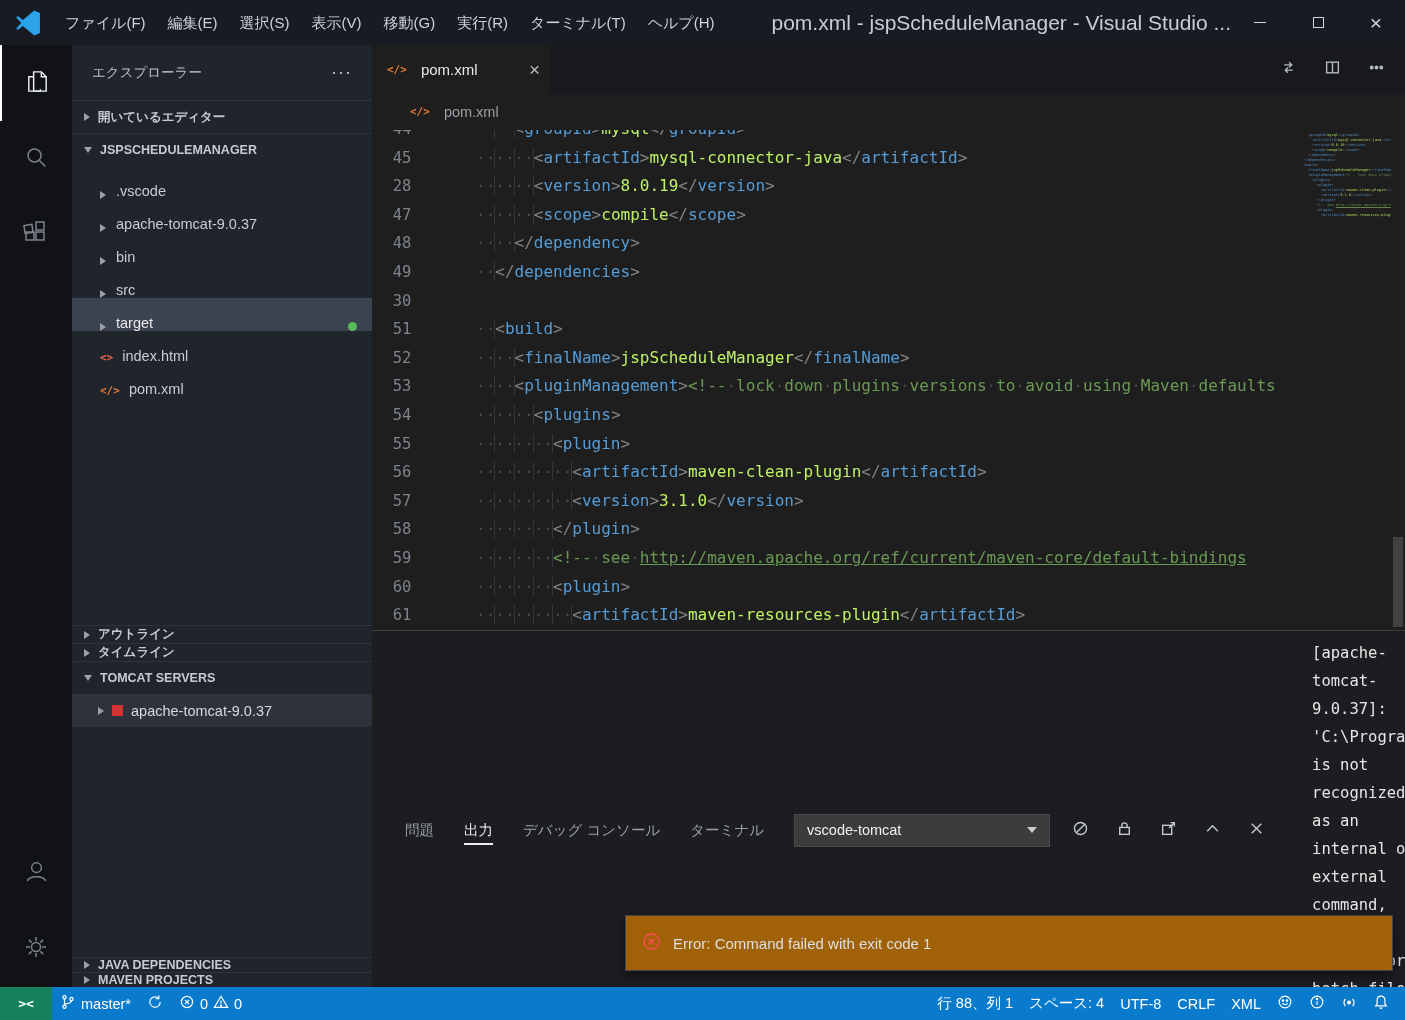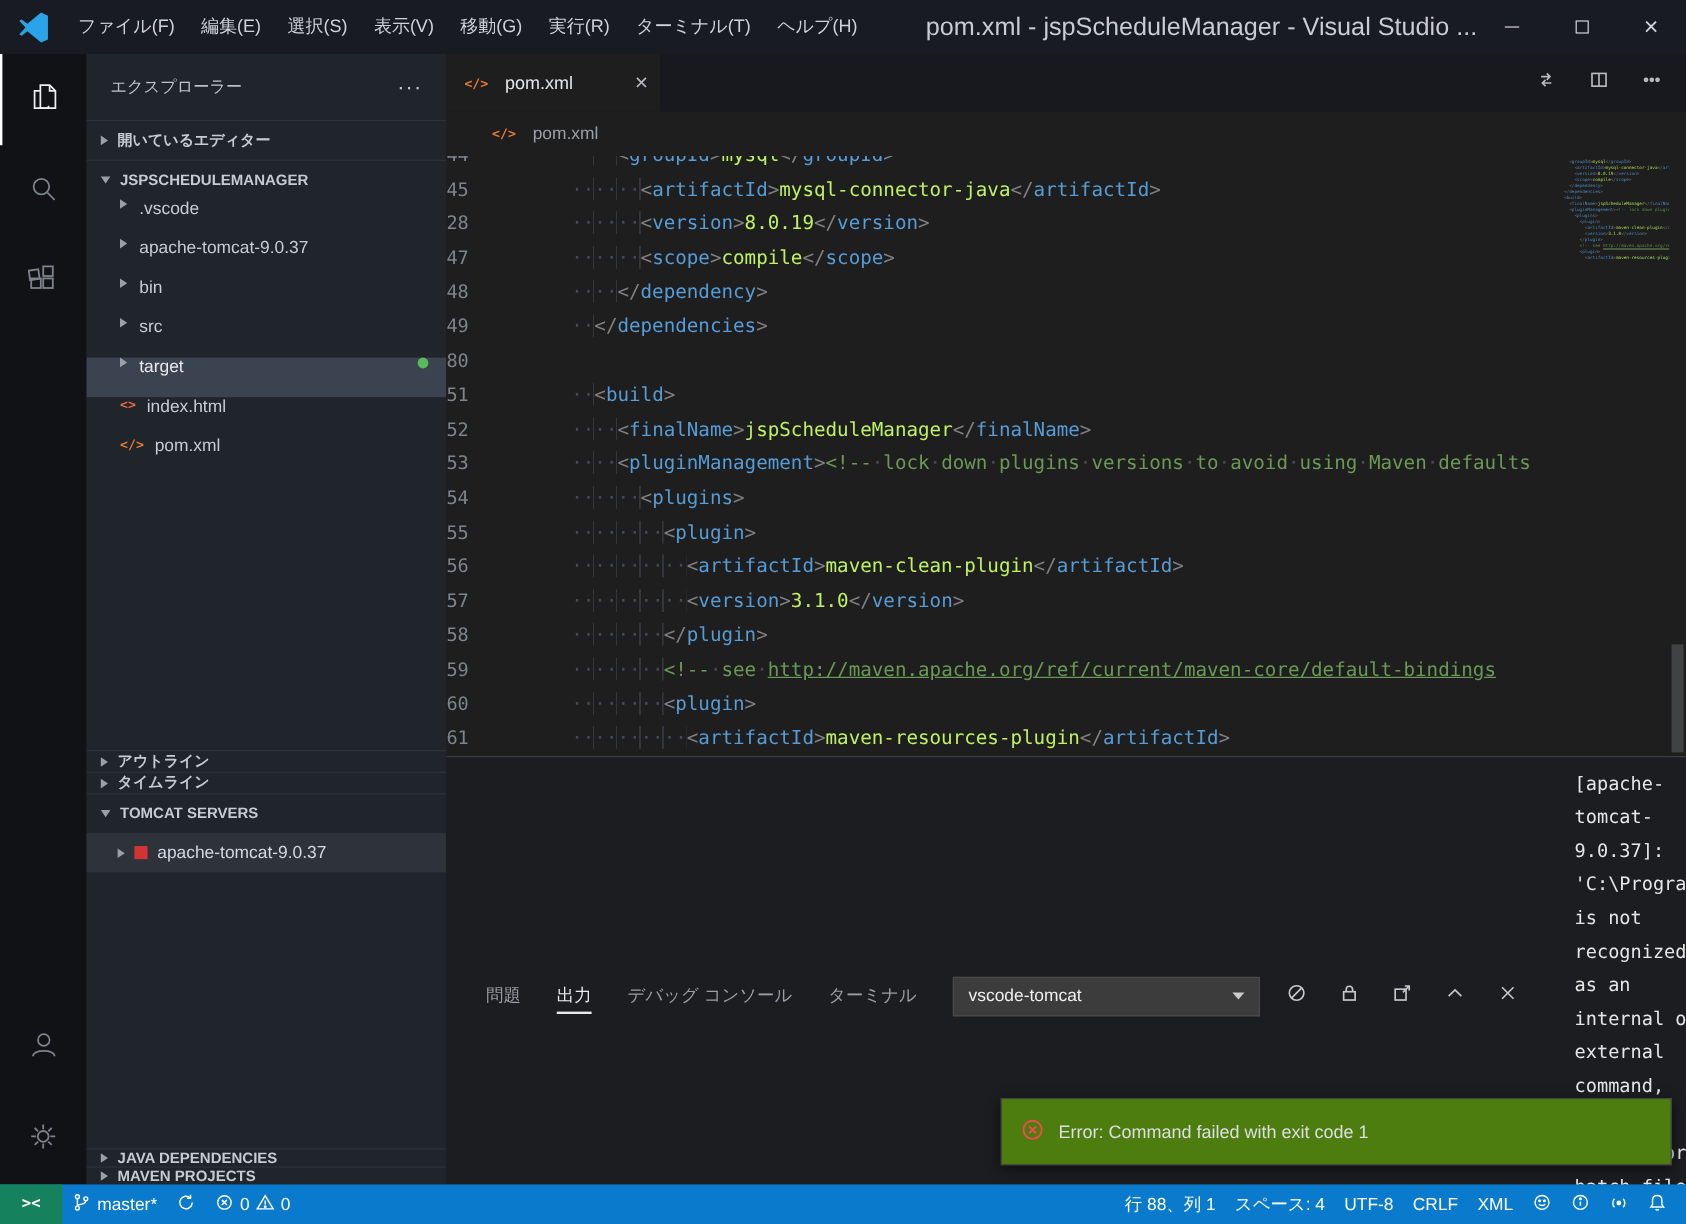--- a/index.html
+++ b/index.html
@@ -28,21 +28,21 @@
   .ab-item svg{stroke:currentColor;fill:none;stroke-width:1.5}
   .ab-spacer{margin-top:auto}
 
   
   .sidebar{flex:0 0 300px;background:#20242b;display:flex;flex-direction:column;overflow:hidden}
   .sb-header{flex:0 0 55px;display:flex;align-items:center;padding:0 20px;color:#bfc3ca;font-size:13.5px}
   .sb-more{margin-left:auto;font-size:18px;color:#c5c9d0;letter-spacing:1px}
   .sb-section{flex:0 0 33px;display:flex;align-items:center;padding-left:12px;font-weight:bold;
     font-size:12.5px;color:#c6cad2;border-top:1px solid #2d3139;white-space:nowrap}
   .sb-root{border-top:1px solid #2d3139}
-  .tree-row{flex:0 0 33px;height:33px;display:flex;align-items:flex-start;padding-left:28px;
+  .tree-row{flex:0 0 33px;height:33px;display:flex;align-items:flex-end;padding-left:28px;
     font-size:14.5px;color:#c8ccd4;white-space:nowrap}
   .tree-row.selected{background:#3b4250;color:#e8eaee}
   .tree-label{margin-left:2px}
   .file-icon{font-family:"DejaVu Sans Mono",monospace;font-weight:bold;font-size:11px;margin-right:7px}
   .file-icon.html{color:#e8684a}
   .file-icon.xml{color:#e37933}
   .mod-dot{margin-left:auto;margin-right:15px;width:9px;height:9px;border-radius:50%;background:#57bb5c}
   .chev{display:inline-block;width:0;height:0;margin-right:8px;flex:0 0 auto}
   .chev.r{border-top:4.5px solid transparent;border-bottom:4.5px solid transparent;border-left:6px solid #9aa0a8}
   .chev.d{border-left:4.5px solid transparent;border-right:4.5px solid transparent;border-top:6px solid #9aa0a8}
@@ -59,21 +59,21 @@
   .tab-label{font-size:15px;color:#e6e8ec}
   .tab-close{margin-left:auto;color:#b6bac0;font-size:19px;line-height:1}
   .tab-actions{margin-left:auto;display:flex;align-items:center;gap:27px;padding-right:20px;color:#b6bac0}
   .tab-actions svg{stroke:currentColor;fill:none;stroke-width:1.3}
   .breadcrumb{flex:0 0 37px;display:flex;align-items:center;padding-left:38px;gap:7px;color:#9aa0a8;font-size:14.5px}
 
   .editor-body{flex:0 0 500px;display:flex;min-height:0;overflow:hidden;position:relative}
   .code-scroll{flex:1;overflow:hidden}
   .code-lines{margin-top:-15px;font-family:"DejaVu Sans Mono",monospace;font-size:16px;line-height:28.6px}
   .code-line{display:flex;height:28.6px;white-space:pre}
-  .line-number{display:block;flex:0 0 104px;text-align:left;padding-right:44px;color:#7d848d;font-size:15.5px}
+  .line-number{display:block;flex:0 0 104px;text-align:center;padding-right:44px;color:#7d848d;font-size:15.5px}
   .line-content{display:block;flex:1;overflow:hidden}
   .ws{color:#454a51}
   .ws.lead{background:repeating-linear-gradient(to right,transparent,transparent calc(2ch - 1px),#33373d calc(2ch - 1px),#33373d 2ch)}
   .tk-p{color:#808080}
   .tk-t{color:#569cd6}
   .tk-x{color:#bef264}
   .tk-c{color:#6a9955}
   .tk-l{color:#6a9955;text-decoration:underline}
   .minimap{flex:0 0 92px;overflow:hidden;padding-top:3px;opacity:.85}
   .mm-line{display:block;font-family:"DejaVu Sans Mono",monospace;font-size:3.6px;line-height:5px;white-space:pre}
@@ -90,21 +90,21 @@
     display:flex;align-items:center;padding:0 12px;font-size:14.5px;color:#f0f0f0}
   .sel-chev{margin-left:auto;width:0;height:0;border-left:5px solid transparent;border-right:5px solid transparent;border-top:6px solid #cccccc}
   .panel-actions{display:flex;align-items:center;gap:27px;margin-left:22px;color:#c5c9cf}
   .panel-actions svg{stroke:currentColor;fill:none;stroke-width:1.3}
   .panel-output{padding:8px 0 0 31px;font-family:"DejaVu Sans Mono",monospace;font-size:15.5px;
     line-height:28px;color:#e6e6e6}
   .out-line{white-space:pre-wrap}
   .out-cursor{width:2px;height:23px;background:#b8b8b8;margin-top:3px}
 
   
-  .notification{position:absolute;right:12px;bottom:49px;width:559px;height:56px;background:#4d7c0f;
+  .notification{position:absolute;right:12px;bottom:49px;width:768px;height:56px;background:#a16207;
     border:1px solid #454548;box-shadow:0 3px 10px rgba(0,0,0,.55);display:flex;align-items:center;
     padding:0 16px;gap:12px;font-size:15px;color:#dddfe3;z-index:5}
   .notif-icon svg{stroke:#f14c4c;fill:none;stroke-width:1.5}
 
   
   .statusbar{flex:0 0 33px;background:#0a7acc;display:flex;align-items:center;color:#fff;font-size:14.5px}
   .sb-item{display:flex;align-items:center;gap:5px;padding:0 8px;height:33px;white-space:nowrap}
   .sb-remote{width:52px;height:33px;background:#16825d;display:flex;align-items:center;justify-content:center;
     font-family:"DejaVu Sans Mono",monospace;font-weight:bold;font-size:13px}
   .statusbar svg{stroke:#fff;fill:none;stroke-width:1.2}
@@ -287,21 +287,21 @@
       </div>
       <div class="editor-body">
         <div class="code-scroll">
           <div class="code-lines">
               <div class="code-line"><span class="line-number">44</span><span class="line-content"><span class="ws lead">····</span><span class="tk-p">&lt;</span><span class="tk-t">groupId</span><span class="tk-p">&gt;</span><span class="tk-x">mysql</span><span class="tk-p">&lt;/</span><span class="tk-t">groupId</span><span class="tk-p">&gt;</span></span></div>
               <div class="code-line"><span class="line-number">45</span><span class="line-content"><span class="ws lead">······</span><span class="tk-p">&lt;</span><span class="tk-t">artifactId</span><span class="tk-p">&gt;</span><span class="tk-x">mysql-connector-java</span><span class="tk-p">&lt;/</span><span class="tk-t">artifactId</span><span class="tk-p">&gt;</span></span></div>
               <div class="code-line"><span class="line-number">28</span><span class="line-content"><span class="ws lead">······</span><span class="tk-p">&lt;</span><span class="tk-t">version</span><span class="tk-p">&gt;</span><span class="tk-x">8.0.19</span><span class="tk-p">&lt;/</span><span class="tk-t">version</span><span class="tk-p">&gt;</span></span></div>
               <div class="code-line"><span class="line-number">47</span><span class="line-content"><span class="ws lead">······</span><span class="tk-p">&lt;</span><span class="tk-t">scope</span><span class="tk-p">&gt;</span><span class="tk-x">compile</span><span class="tk-p">&lt;/</span><span class="tk-t">scope</span><span class="tk-p">&gt;</span></span></div>
               <div class="code-line"><span class="line-number">48</span><span class="line-content"><span class="ws lead">····</span><span class="tk-p">&lt;/</span><span class="tk-t">dependency</span><span class="tk-p">&gt;</span></span></div>
               <div class="code-line"><span class="line-number">49</span><span class="line-content"><span class="ws lead">··</span><span class="tk-p">&lt;/</span><span class="tk-t">dependencies</span><span class="tk-p">&gt;</span></span></div>
-              <div class="code-line"><span class="line-number">80</span><span class="line-content"></span></div>
+              <div class="code-line"><span class="line-number">30</span><span class="line-content"></span></div>
               <div class="code-line"><span class="line-number">51</span><span class="line-content"><span class="ws lead">··</span><span class="tk-p">&lt;</span><span class="tk-t">build</span><span class="tk-p">&gt;</span></span></div>
               <div class="code-line"><span class="line-number">52</span><span class="line-content"><span class="ws lead">····</span><span class="tk-p">&lt;</span><span class="tk-t">finalName</span><span class="tk-p">&gt;</span><span class="tk-x">jspScheduleManager</span><span class="tk-p">&lt;/</span><span class="tk-t">finalName</span><span class="tk-p">&gt;</span></span></div>
               <div class="code-line"><span class="line-number">53</span><span class="line-content"><span class="ws lead">····</span><span class="tk-p">&lt;</span><span class="tk-t">pluginManagement</span><span class="tk-p">&gt;</span><span class="tk-c">&lt;!--</span><span class="ws">·</span><span class="tk-c">lock</span><span class="ws">·</span><span class="tk-c">down</span><span class="ws">·</span><span class="tk-c">plugins</span><span class="ws">·</span><span class="tk-c">versions</span><span class="ws">·</span><span class="tk-c">to</span><span class="ws">·</span><span class="tk-c">avoid</span><span class="ws">·</span><span class="tk-c">using</span><span class="ws">·</span><span class="tk-c">Maven</span><span class="ws">·</span><span class="tk-c">defaults</span></span></div>
               <div class="code-line"><span class="line-number">54</span><span class="line-content"><span class="ws lead">······</span><span class="tk-p">&lt;</span><span class="tk-t">plugins</span><span class="tk-p">&gt;</span></span></div>
               <div class="code-line"><span class="line-number">55</span><span class="line-content"><span class="ws lead">········</span><span class="tk-p">&lt;</span><span class="tk-t">plugin</span><span class="tk-p">&gt;</span></span></div>
               <div class="code-line"><span class="line-number">56</span><span class="line-content"><span class="ws lead">··········</span><span class="tk-p">&lt;</span><span class="tk-t">artifactId</span><span class="tk-p">&gt;</span><span class="tk-x">maven-clean-plugin</span><span class="tk-p">&lt;/</span><span class="tk-t">artifactId</span><span class="tk-p">&gt;</span></span></div>
               <div class="code-line"><span class="line-number">57</span><span class="line-content"><span class="ws lead">··········</span><span class="tk-p">&lt;</span><span class="tk-t">version</span><span class="tk-p">&gt;</span><span class="tk-x">3.1.0</span><span class="tk-p">&lt;/</span><span class="tk-t">version</span><span class="tk-p">&gt;</span></span></div>
               <div class="code-line"><span class="line-number">58</span><span class="line-content"><span class="ws lead">········</span><span class="tk-p">&lt;/</span><span class="tk-t">plugin</span><span class="tk-p">&gt;</span></span></div>
               <div class="code-line"><span class="line-number">59</span><span class="line-content"><span class="ws lead">········</span><span class="tk-c">&lt;!--</span><span class="ws">·</span><span class="tk-c">see</span><span class="ws">·</span><span class="tk-l">http://maven.apache.org/ref/current/maven-core/default-bindings</span></span></div>
               <div class="code-line"><span class="line-number">60</span><span class="line-content"><span class="ws lead">········</span><span class="tk-p">&lt;</span><span class="tk-t">plugin</span><span class="tk-p">&gt;</span></span></div>

